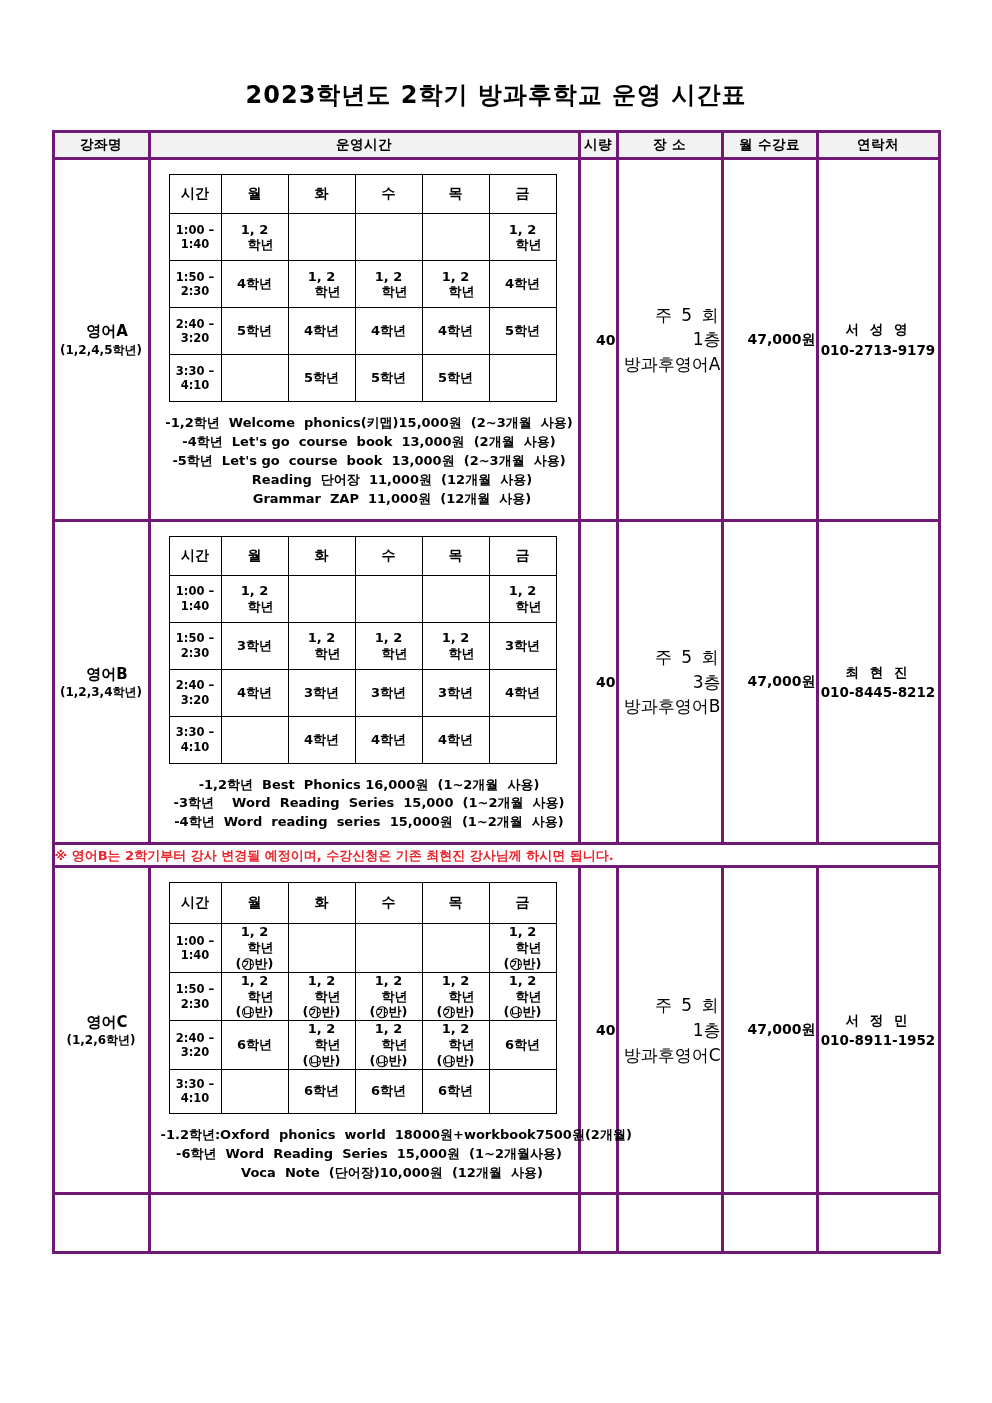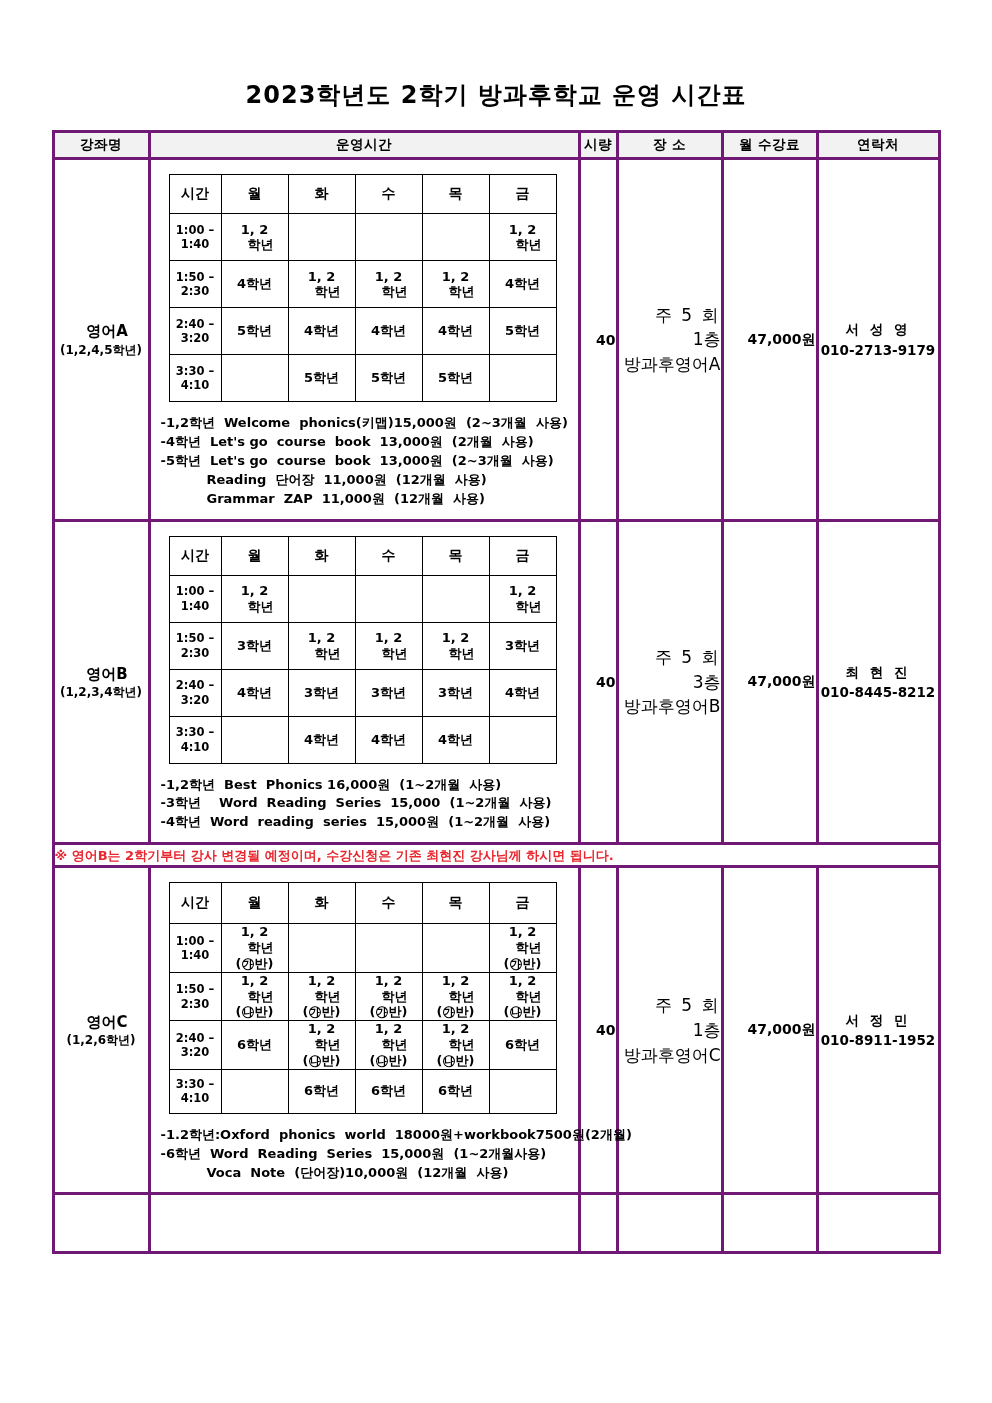--- a/index.html
+++ b/index.html
@@ -139,21 +139,21 @@
   .g1 { display:block; }
   .g2 { display:block;margin-left:12px; }
   .g3 { display:block; }
 
   .notes {
     padding: 6px 0 10px 10px;
     font-size: 13px;
     font-weight: 700;
     line-height: 1.45;
   }
-  .notes .nline { display: block; white-space: pre; }
+  .notes .nline { display: block; white-space: pre; text-align: center; }
   .notes .nline.ind { padding-left: 46px; }
 
   .notice-row td {
     padding: 6px 0 6px 14px;
   }
   .notice {
     color: #e8262d;
     font-size: 13px;
     font-weight: 700;
     white-space: pre;

